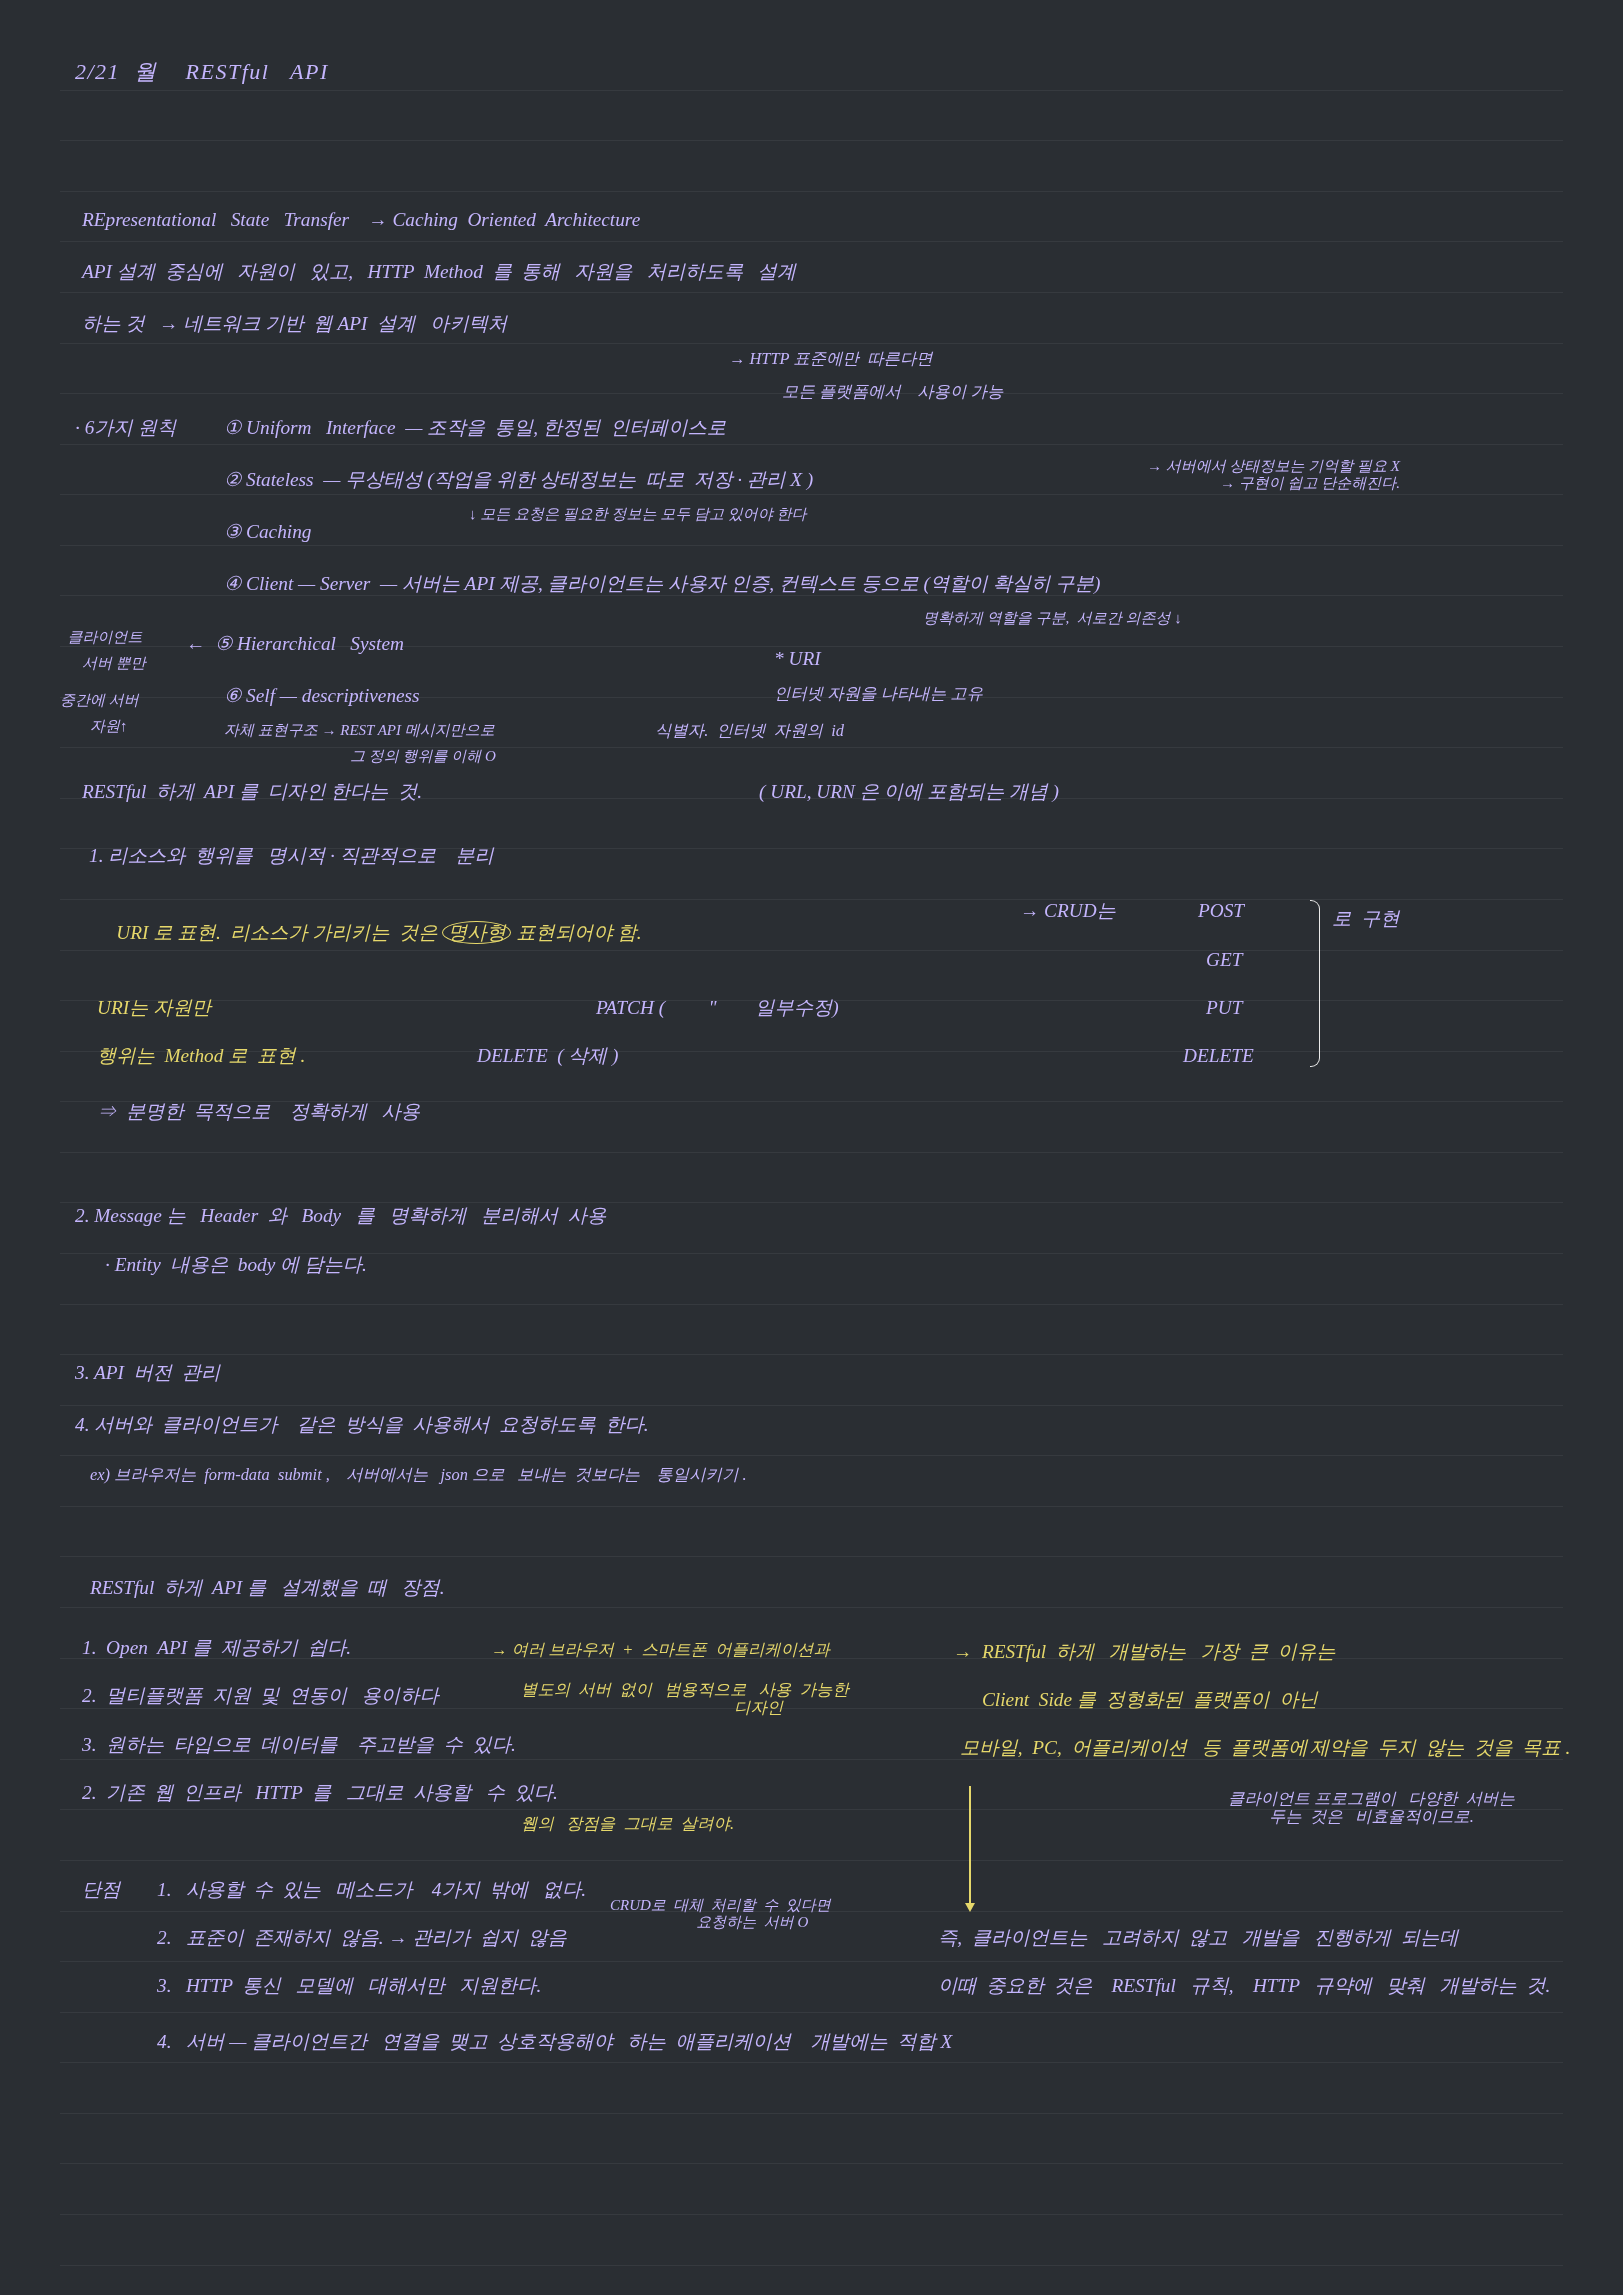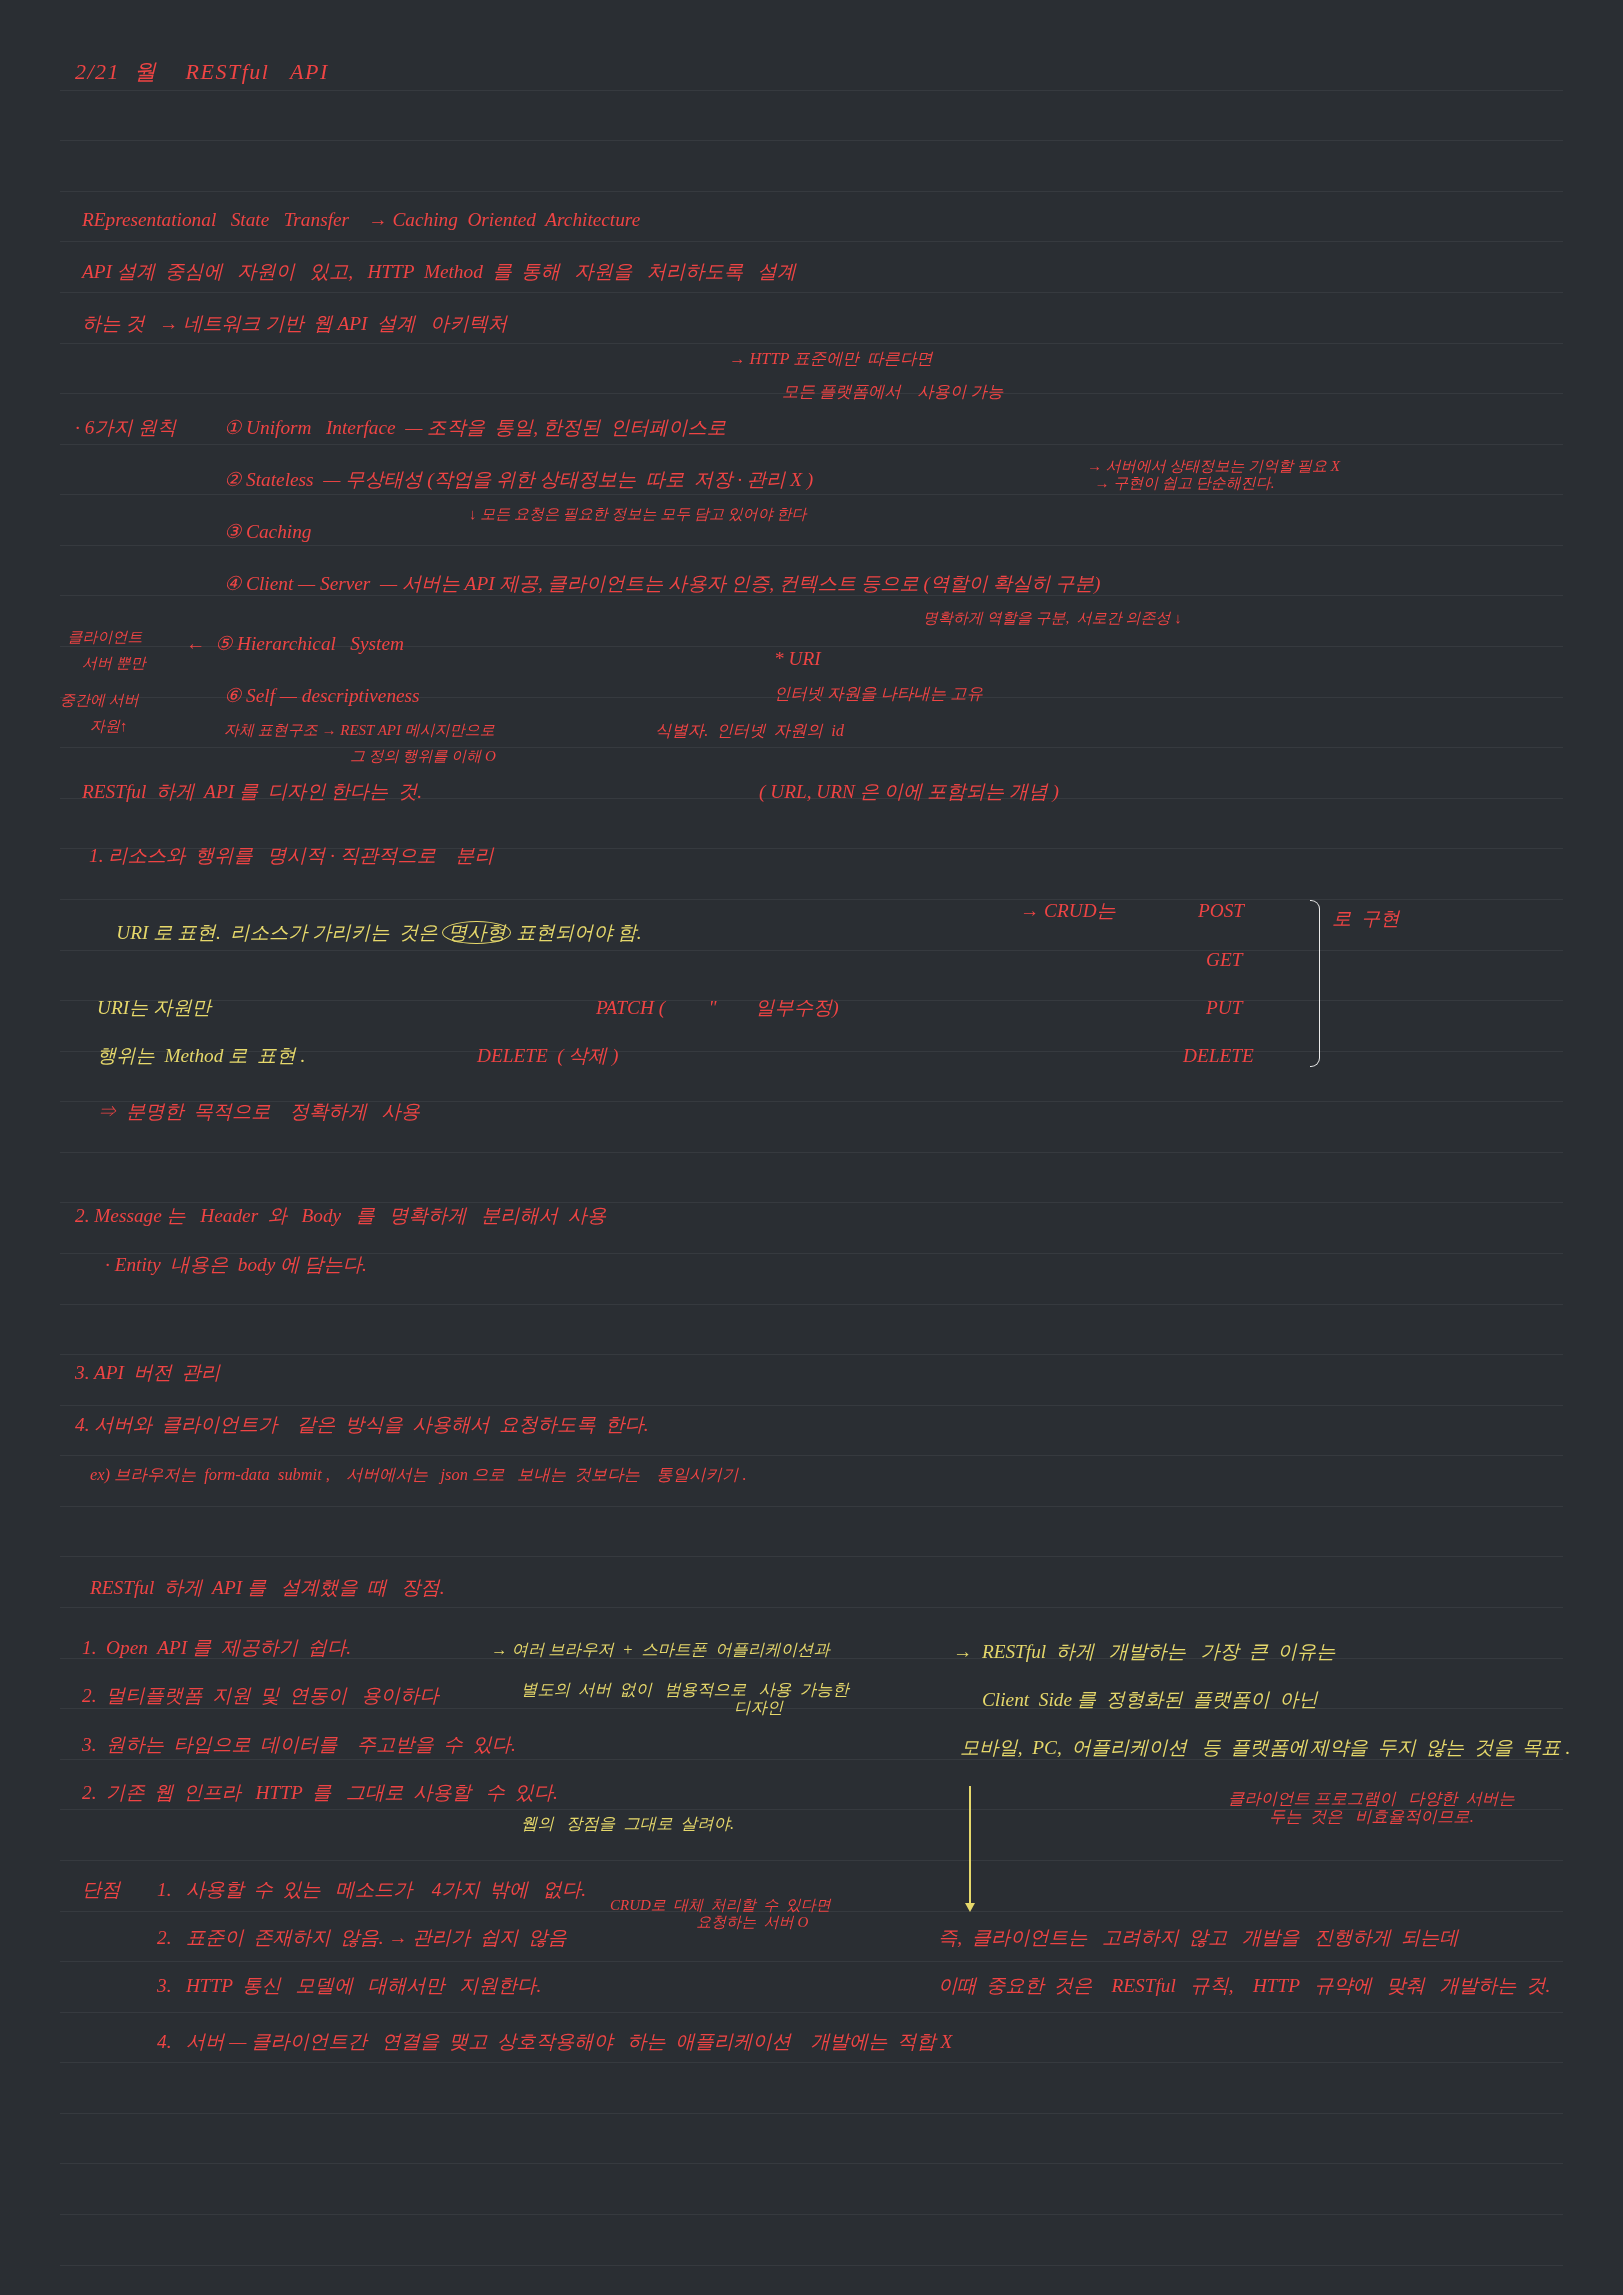--- a/index.html
+++ b/index.html
@@ -29,21 +29,21 @@
     left: 0; right: 0;
     height: 0.7px;
     background: rgba(255,255,255,0.06);
   }
   .handwritten {
     position: absolute;
     white-space: pre;
     line-height: 1.1;
     font-style: italic;
   }
-  .white { color: #ef4444; }
+  .white { color: #c4b5fd; }
   .yellow { color: #e6d86b; }
   .title { font-size: 22px; letter-spacing: 1.5px; }
   .body { font-size: 19.3px; }
   .small { font-size: 16.4px; }
   .tiny { font-size: 15px; }
   .circled {
     display: inline-block;
     border: 1.5px solid #e6d86b;
     border-radius: 50%;
     padding: 0 4.5px;
@@ -130,21 +130,21 @@
   <div class="handwritten white body" style="top:216px; left:22px;text-align:center;">API 설계  중심에   자원이   있고,   HTTP  Method  를  통해   자원을   처리하도록   설계</div>
   <div class="handwritten white body" style="top:268px; left:22px;">하는 것   → 네트워크 기반  웹 API  설계   아키텍처</div>
 
   <div class="handwritten white small" style="top:305px; left:669px;">→ HTTP 표준에만  따른다면</div>
   <div class="handwritten white small" style="top:338px; left:722px;">모든 플랫폼에서    사용이 가능</div>
 
   <div class="handwritten white body" style="top:372px; left:15px;">· 6가지 원칙</div>
   <div class="handwritten white body" style="top:372px; left:164px;">① Uniform   Interface  — 조작을  통일, 한정된  인터페이스로</div>
 
   <div class="handwritten white body" style="top:424px; left:164px;">② Stateless  — 무상태성 (작업을 위한 상태정보는  따로  저장 · 관리 X )</div>
-  <div class="handwritten white tiny" style="top:413px; left:1027px;">→ 서버에서 상태정보는 기억할 필요 X
+  <div class="handwritten white tiny" style="top:413px; left:1087px;text-align:right;">→ 서버에서 상태정보는 기억할 필요 X
   → 구현이 쉽고 단순해진다.</div>
   <div class="handwritten white tiny" style="top:461px; left:409px;">↓ 모든 요청은 필요한 정보는 모두 담고 있어야 한다</div>
 
   <div class="handwritten white body" style="top:476px; left:164px;">③ Caching</div>
 
   <div class="handwritten white body" style="top:528px; left:164px;">④ Client — Server  — 서버는 API 제공, 클라이언트는 사용자 인증, 컨텍스트 등으로 (역할이 확실히 구분)</div>
   <div class="handwritten white tiny" style="top:565px; left:863px;">명확하게 역할을 구분,  서로간 의존성 ↓</div>
 
   <div class="handwritten white tiny" style="top:584px; left:7.4px;">클라이언트</div>
   <div class="handwritten white tiny" style="top:610px; left:22px;">서버 뿐만</div>

